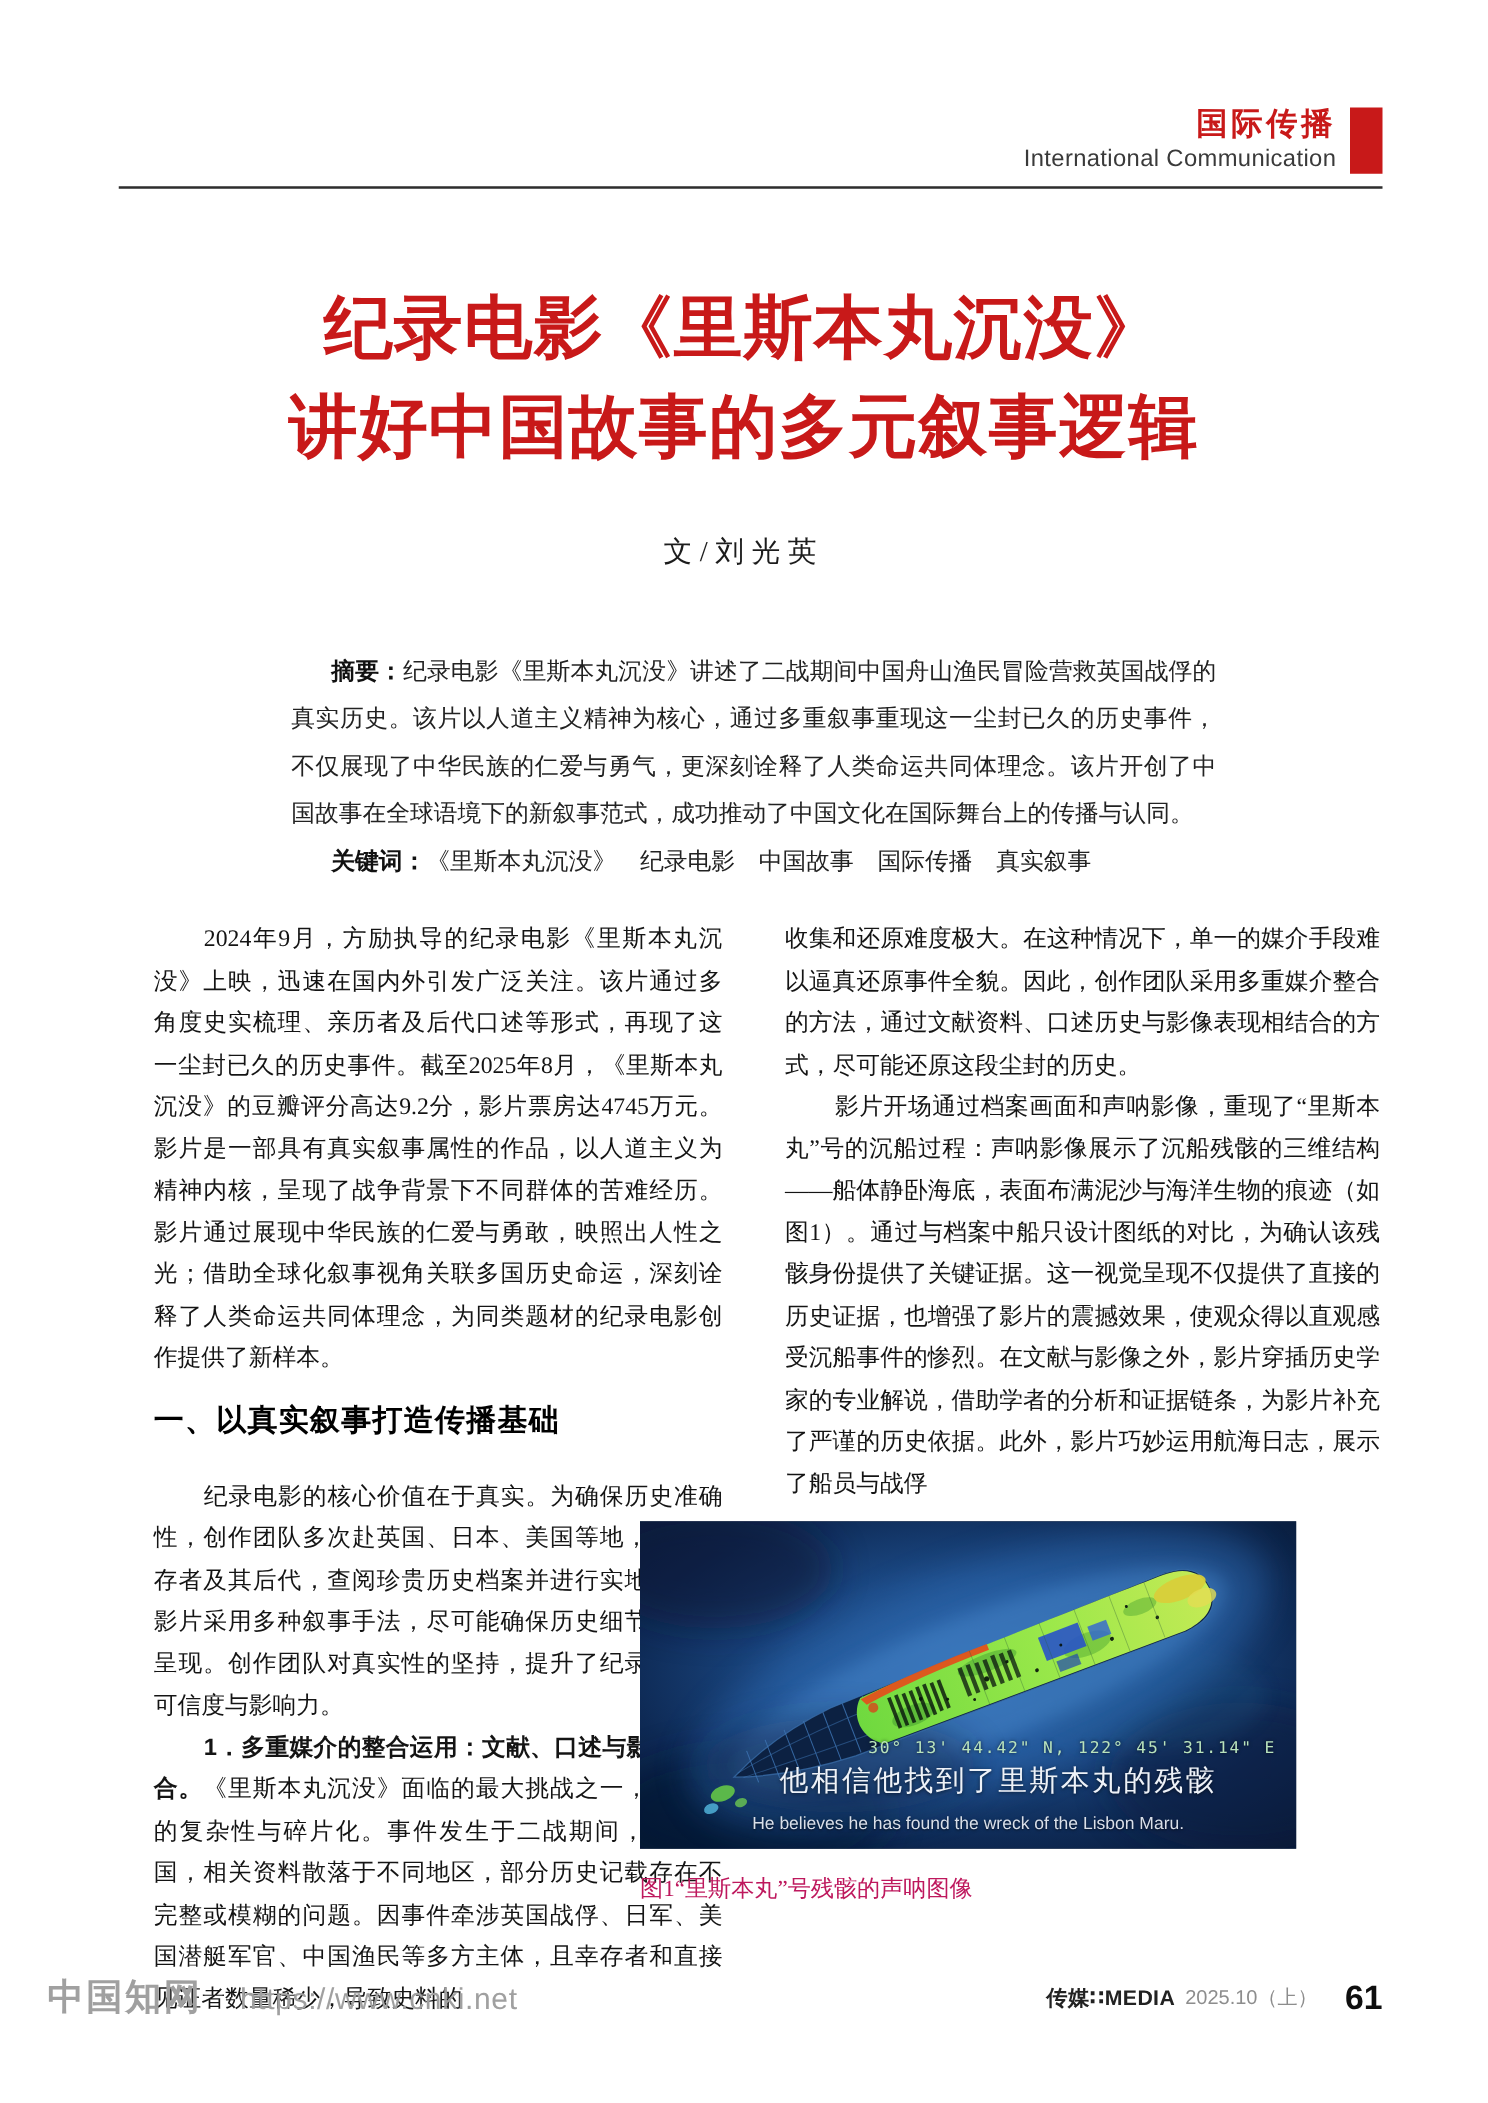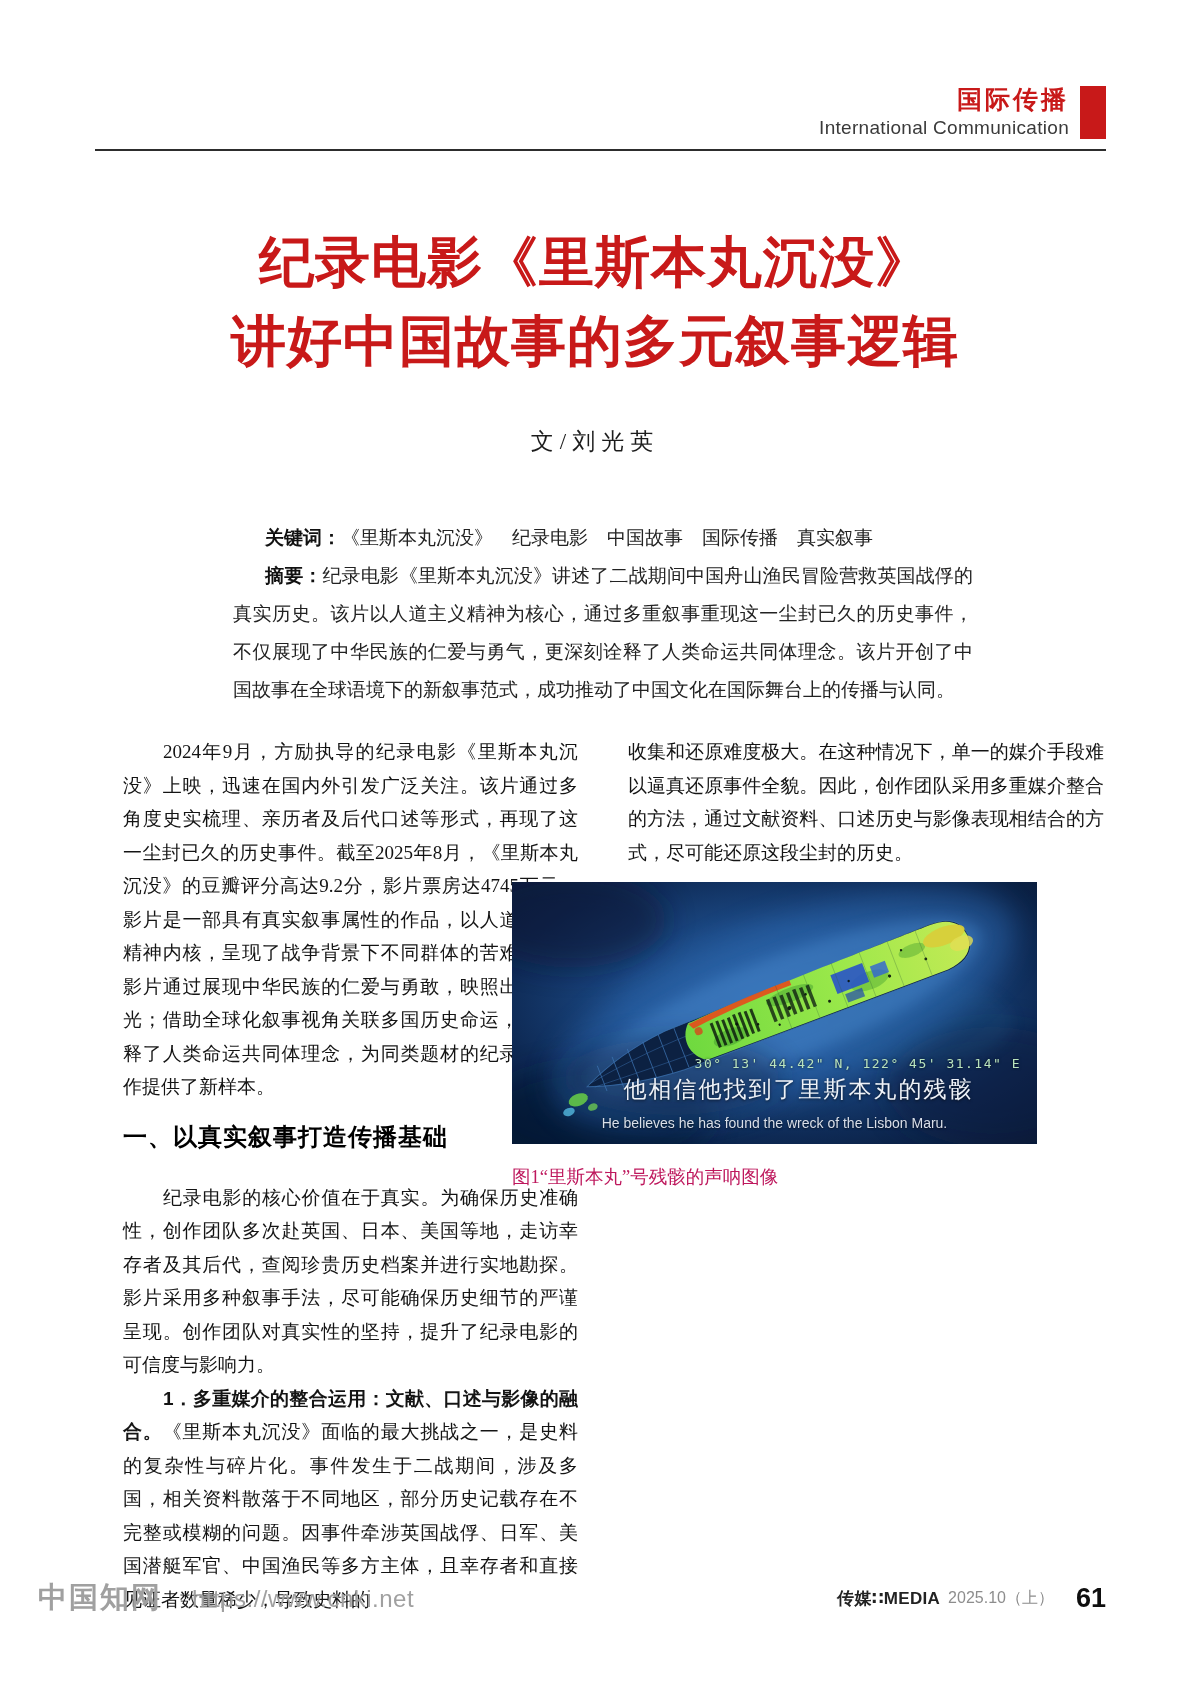--- a/index.html
+++ b/index.html
@@ -65,35 +65,36 @@
   <hr class="header-rule">
 
   <h1 class="title">
     <span>纪录电影《里斯本丸沉没》</span><br>
     <span>讲好中国故事的多元叙事逻辑</span>
   </h1>
 
   <div class="author">文/刘光英</div>
 
   <section class="abstract">
+    <p><span class="ab-label">摘要：</span><span>纪录电影《里斯本丸沉没》讲述了二战期间中国舟山渔民冒险营救英国战俘的真实历史。该片以人道主义精神为核心，通过多重叙事重现这一尘封已久的历史事件，不仅展现了中华民族的仁爱与勇气，更深刻诠释了人类命运共同体理念。该片开创了中国故事在全球语境下的新叙事范式，成功推动了中国文化在国际舞台上的传播与认同。</span></p>
     <p><span class="ab-label">关键词：</span><span>《里斯本丸沉没》　纪录电影　中国故事　国际传播　真实叙事</span></p>
-    <p><span class="ab-label">摘要：</span><span>纪录电影《里斯本丸沉没》讲述了二战期间中国舟山渔民冒险营救英国战俘的真实历史。该片以人道主义精神为核心，通过多重叙事重现这一尘封已久的历史事件，不仅展现了中华民族的仁爱与勇气，更深刻诠释了人类命运共同体理念。该片开创了中国故事在全球语境下的新叙事范式，成功推动了中国文化在国际舞台上的传播与认同。</span></p>
   </section>
 
   <div class="columns">
 
     <div class="col-left">
       <p class="indent">2024年9月，方励执导的纪录电影《里斯本丸沉没》上映，迅速在国内外引发广泛关注。该片通过多角度史实梳理、亲历者及后代口述等形式，再现了这一尘封已久的历史事件。截至2025年8月，《里斯本丸沉没》的豆瓣评分高达9.2分，影片票房达4745万元。影片是一部具有真实叙事属性的作品，以人道主义为精神内核，呈现了战争背景下不同群体的苦难经历。影片通过展现中华民族的仁爱与勇敢，映照出人性之光；借助全球化叙事视角关联多国历史命运，深刻诠释了人类命运共同体理念，为同类题材的纪录电影创作提供了新样本。</p>
       <h2 class="sec-heading">一、以真实叙事打造传播基础</h2>
       <p class="indent">纪录电影的核心价值在于真实。为确保历史准确性，创作团队多次赴英国、日本、美国等地，走访幸存者及其后代，查阅珍贵历史档案并进行实地勘探。影片采用多种叙事手法，尽可能确保历史细节的严谨呈现。创作团队对真实性的坚持，提升了纪录电影的可信度与影响力。</p>
       <p class="indent"><span class="lead-bold">1．多重媒介的整合运用：文献、口述与影像的融合。</span><span>《里斯本丸沉没》面临的最大挑战之一，是史料的复杂性与碎片化。事件发生于二战期间，涉及多国，相关资料散落于不同地区，部分历史记载存在不完整或模糊的问题。因事件牵涉英国战俘、日军、美国潜艇军官、中国渔民等多方主体，且幸存者和直接见证者数量稀少，导致史料的</span></p>
     </div>
 
     <div class="col-right">
       <p>收集和还原难度极大。在这种情况下，单一的媒介手段难以逼真还原事件全貌。因此，创作团队采用多重媒介整合的方法，通过文献资料、口述历史与影像表现相结合的方式，尽可能还原这段尘封的历史。</p>
+      <p class="indent">影片开场通过档案画面和声呐影像，重现了“里斯本丸”号的沉船过程：声呐影像展示了沉船残骸的三维结构——船体静卧海底，表面布满泥沙与海洋生物的痕迹（如图1）。通过与档案中船只设计图纸的对比，为确认该残骸身份提供了关键证据。这一视觉呈现不仅提供了直接的历史证据，也增强了影片的震撼效果，使观众得以直观感受沉船事件的惨烈。在文献与影像之外，影片穿插历史学家的专业解说，借助学者的分析和证据链条，为影片补充了严谨的历史依据。此外，影片巧妙运用航海日志，展示了船员与战俘</p>
 
       <div class="fig">
         <svg viewBox="0 0 525 262" preserveAspectRatio="none">
           <defs>
             <radialGradient id="bgGlow" cx="50%" cy="45%" r="72%">
               <stop offset="0%" stop-color="#2a5f9f"></stop>
               <stop offset="38%" stop-color="#1c4a86"></stop>
               <stop offset="72%" stop-color="#0e2a55"></stop>
               <stop offset="100%" stop-color="#081a38"></stop>
             </radialGradient>

